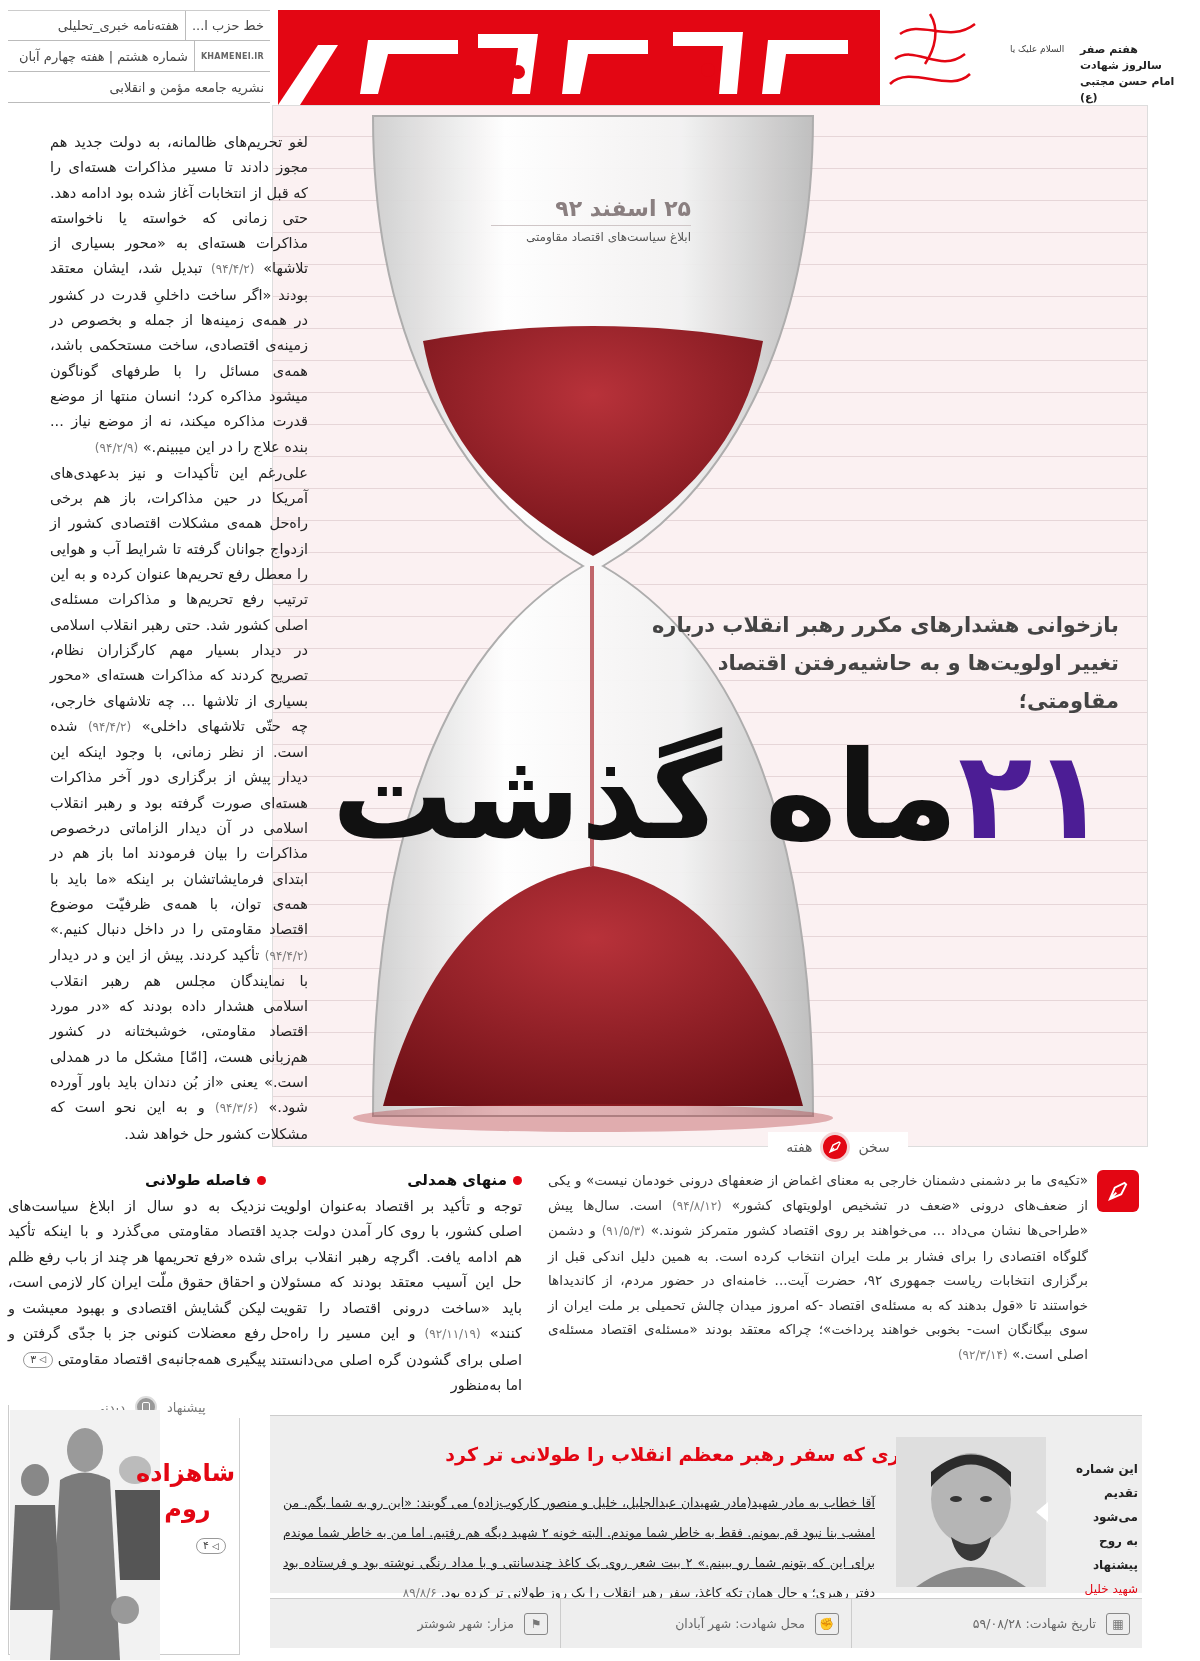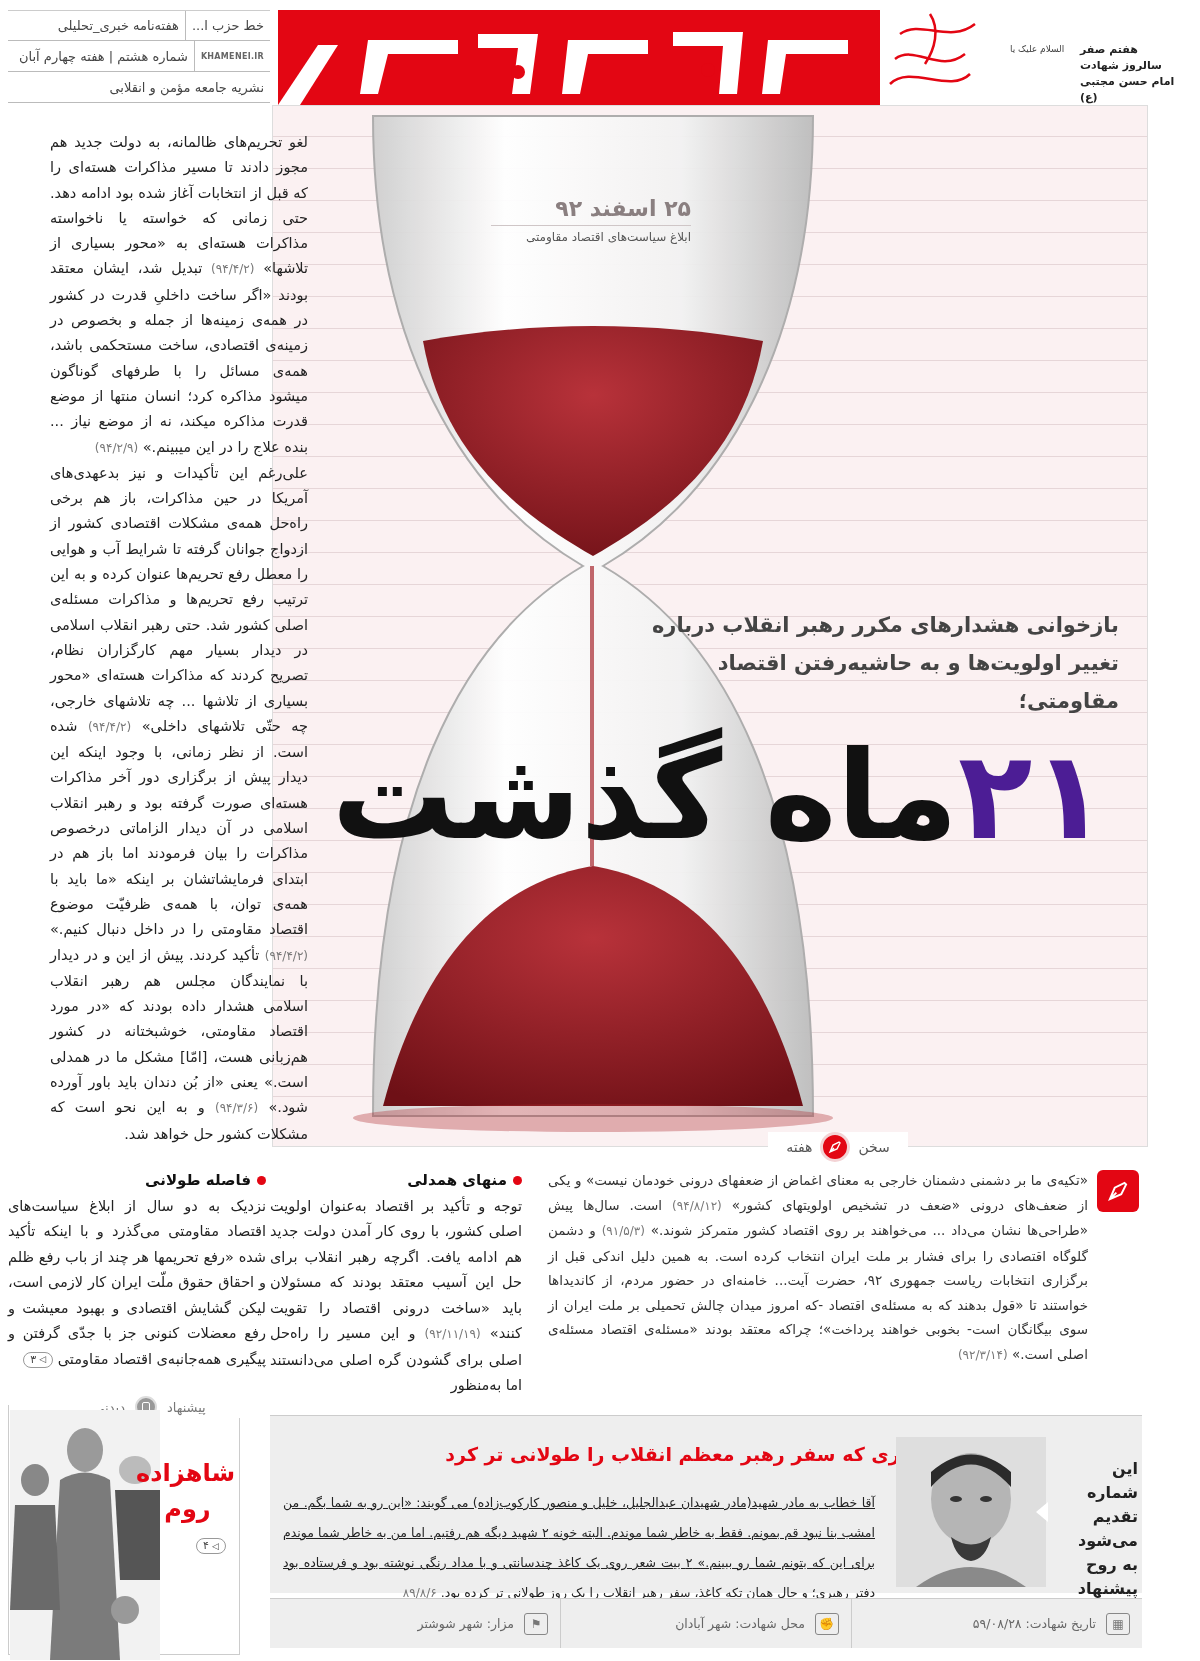--- a/index.html
+++ b/index.html
@@ -53,21 +53,21 @@
   .film-icon { width: 22px; height: 22px; border-radius: 50%; background: #999; border: 2px solid #ddd; display: flex; align-items: center; justify-content: center; }
   .suggest-art { position: absolute; left: 10px; top: 1410px; width: 150px; height: 250px; }
   .suggest-title { position: absolute; left: 140px; top: 1455px; width: 95px; text-align: center; font-size: 24px; color: #e30613; font-weight: bold; line-height: 36px; }
   .suggest-page { position: absolute; left: 196px; top: 1535px; }
 
   
   .martyr { position: absolute; left: 270px; top: 1415px; width: 872px; height: 178px; background: #eeeeee; border-top: 1px solid #ccc; }
   .martyr-title { position: absolute; right: 270px; top: 1443px; font-size: 19px; color: #e30613; font-weight: bold; }
   .martyr-text { position: absolute; left: 283px; top: 1488px; width: 592px; font-size: 12.5px; line-height: 30px; color: #222; text-align: justify; text-decoration: underline; }
   .martyr-photo { position: absolute; left: 896px; top: 1437px; width: 150px; height: 150px; background: linear-gradient(#e8e8e8, #cfcfcf); overflow: hidden; }
-  .martyr-caption { position: absolute; left: 1058px; top: 1457px; width: 80px; font-size: 16px; line-height: 24px; font-weight: bold; color: #222; text-align: right; }
+  .martyr-caption { position: absolute; left: 1058px; top: 1457px; width: 80px; font-size: 12px; line-height: 24px; font-weight: bold; color: #222; text-align: right; }
   .martyr-caption .red { color: #e30613; font-weight: normal; }
   .arrow-tri { position: absolute; left: 1036px; top: 1502px; width: 0; height: 0; border-top: 10px solid transparent; border-bottom: 10px solid transparent; border-right: 12px solid #fff; }
 
   .info-bar { position: absolute; left: 270px; top: 1598px; width: 872px; height: 50px; background: #eeeeee; border-top: 1px solid #ccc; display: flex; direction: rtl; }
   .info-cell { flex: 1; display: flex; align-items: center; gap: 10px; padding: 0 12px; font-size: 12.5px; color: #666; border-left: 1px solid #ccc; }
   .info-cell:last-child { border-left: none; }
   .info-ic { width: 24px; height: 22px; border: 1.5px solid #888; border-radius: 3px; display: flex; align-items: center; justify-content: center; font-size: 12px; color: #777; }
 </style>
 </head>
 <body>

